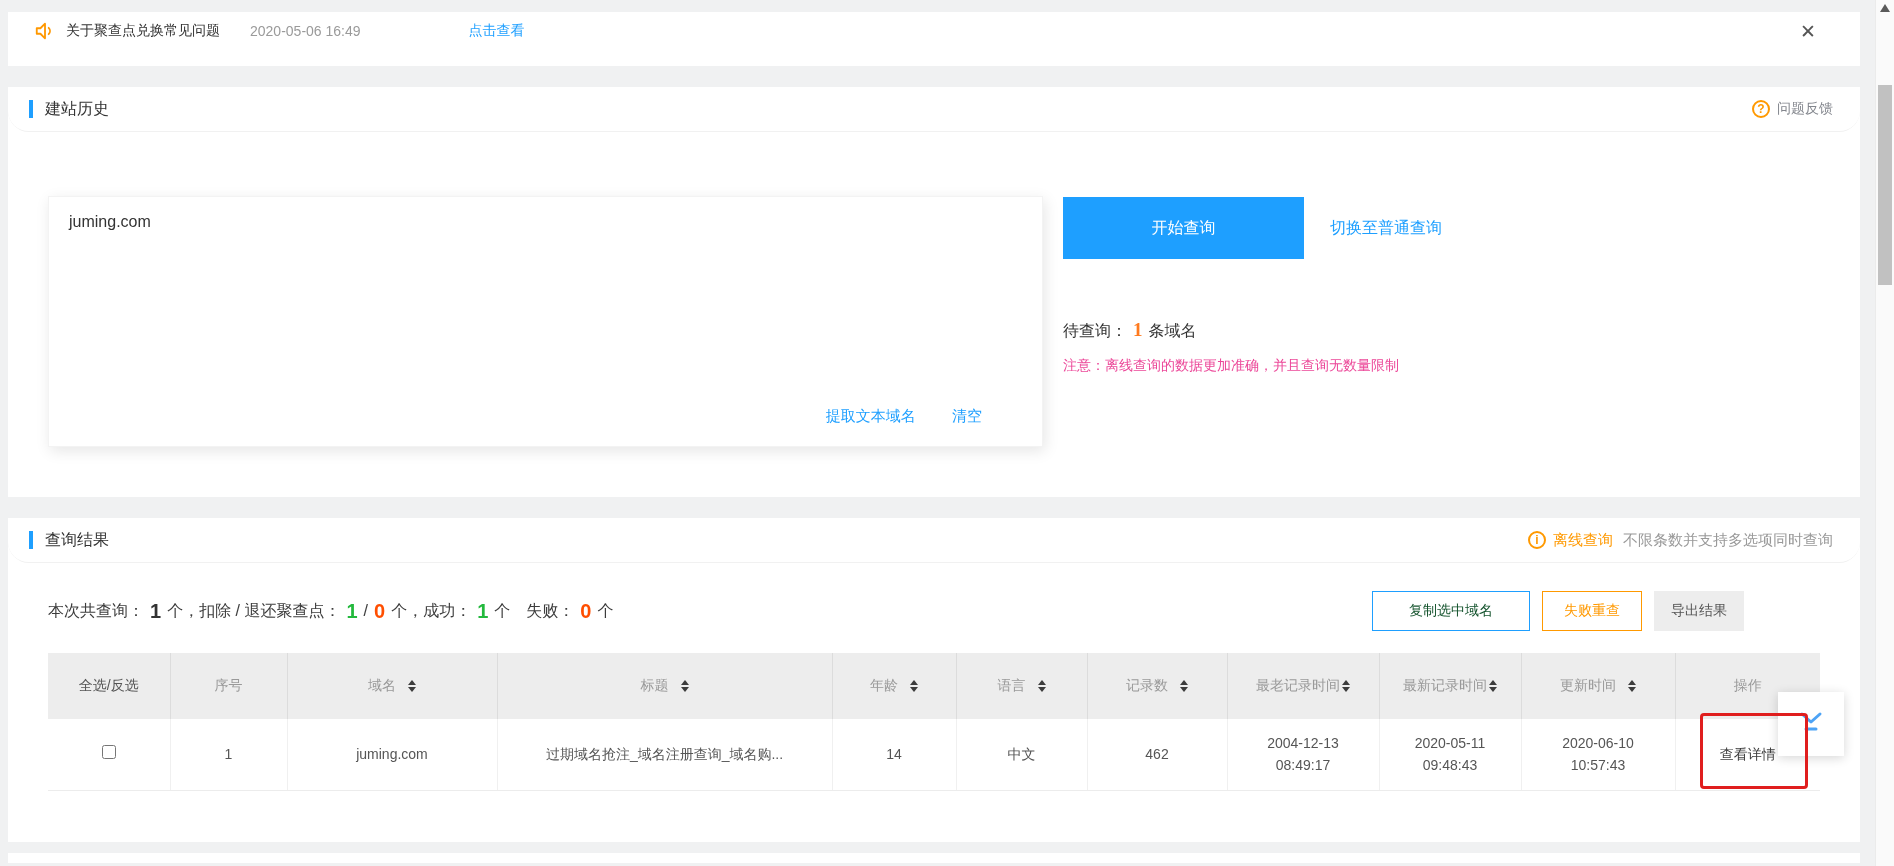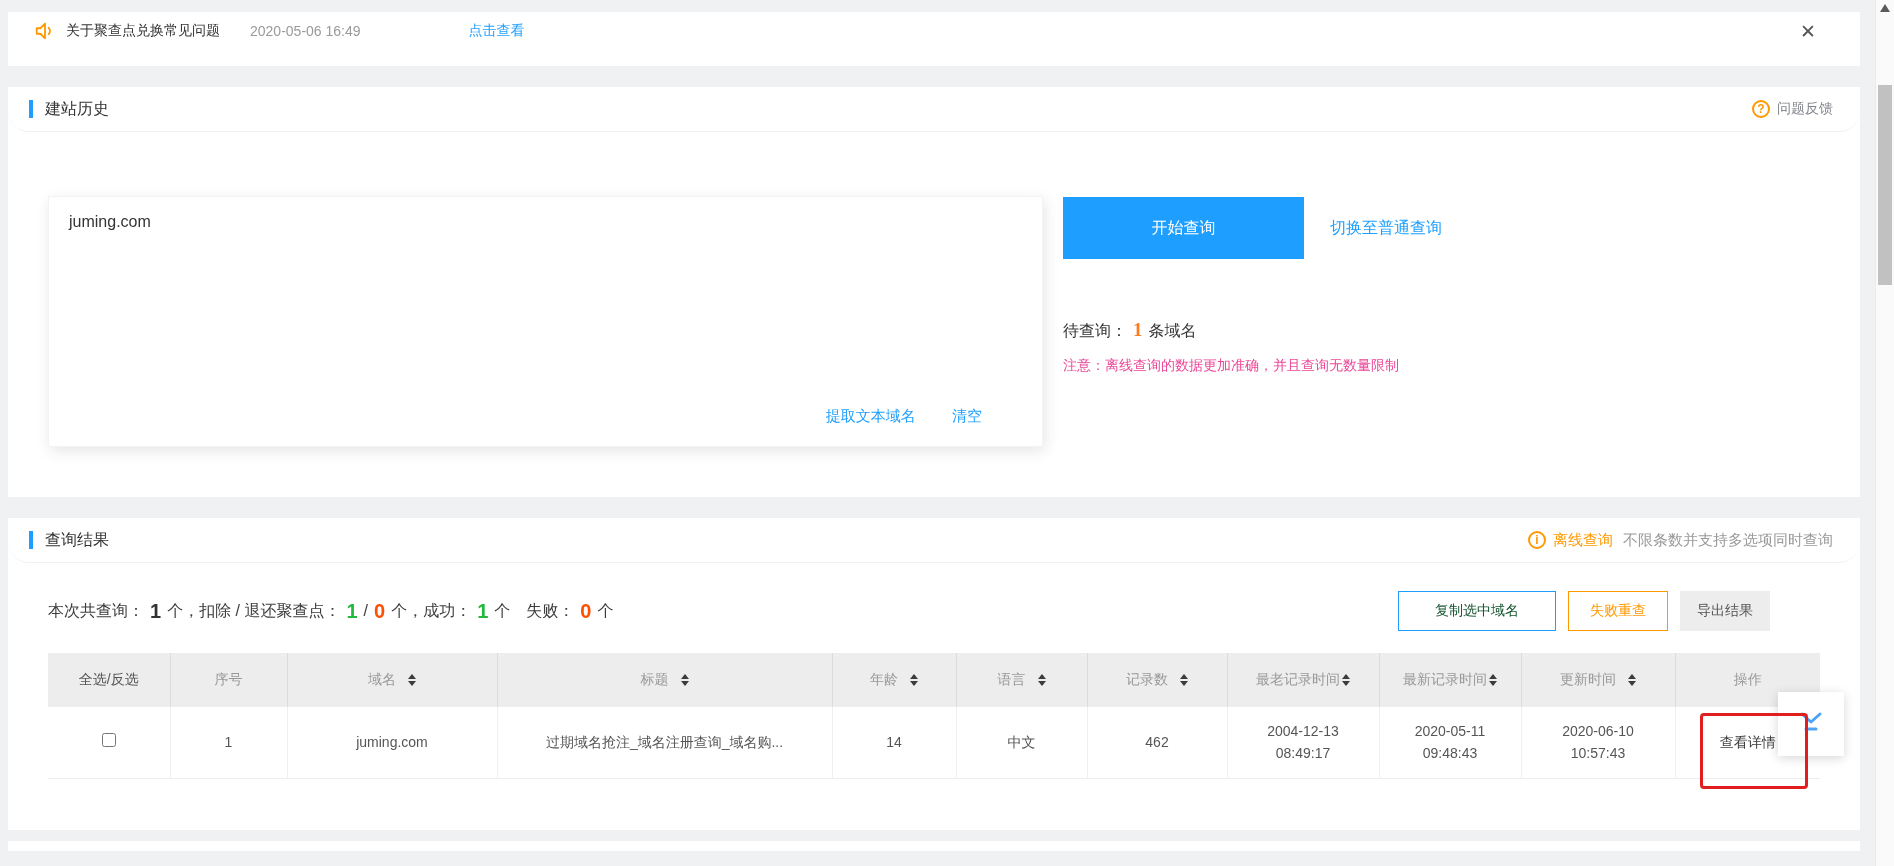--- a/index.html
+++ b/index.html
@@ -76,26 +76,26 @@
   .result-toolbar { margin-top:28px; display:flex; align-items:center; }
   .stats { font-size:16px; color:#3c3c3c; display:flex; align-items:center; }
   .num { font-weight:bold; font-size:20px; margin:0 6px; }
   .num.black { color:#333; }
   .num.green { color:#23b93d; }
   .num.red { color:#ff4e00; }
   .toolbar-buttons { margin-left:auto; display:flex; align-items:center; }
   .toolbar-buttons button { height:40px; font-size:14px; cursor:pointer; font-family:inherit; }
   .btn-copy { width:158px; background:#fff; border:1px solid #1e9fff; color:#14532d; }
   .btn-retry { width:100px; background:#fff; border:1px solid #ff9900; color:#ff9900; margin-left:12px; }
-  .btn-export { width:90px; background:#ededed; border:1px solid #ededed; color:#555; margin-left:12px; margin-right:50px; }
+  .btn-export { width:90px; background:#ededed; border:1px solid #ededed; color:#555; margin-left:12px; margin-right:76px; }
 
   
   .result-table { width:100%; margin-top:22px; border-collapse:collapse; table-layout:fixed; }
   .result-table th {
-    background:#ededed; height:54px; font-weight:normal; font-size:14px; color:#999;
+    background:#ededed; height:66px; font-weight:normal; font-size:14px; color:#999;
   }
   .result-table th:first-child { color:#555; cursor:pointer; }
   .result-table th:not(:last-child) { border-right:1px solid #dcdcdc; }
   .result-table td {
     background:#fff; height:71px; text-align:center; font-size:14px; color:#555;
     border-bottom:1px solid #ececec; line-height:1.6;
   }
   .result-table td:not(:last-child) { border-right:1px solid #f0f0f0; }
   .sort { display:inline-block; vertical-align:middle; margin-left:12px; cursor:pointer; }
   .sort .up, .sort .down { display:block; width:0; height:0;

